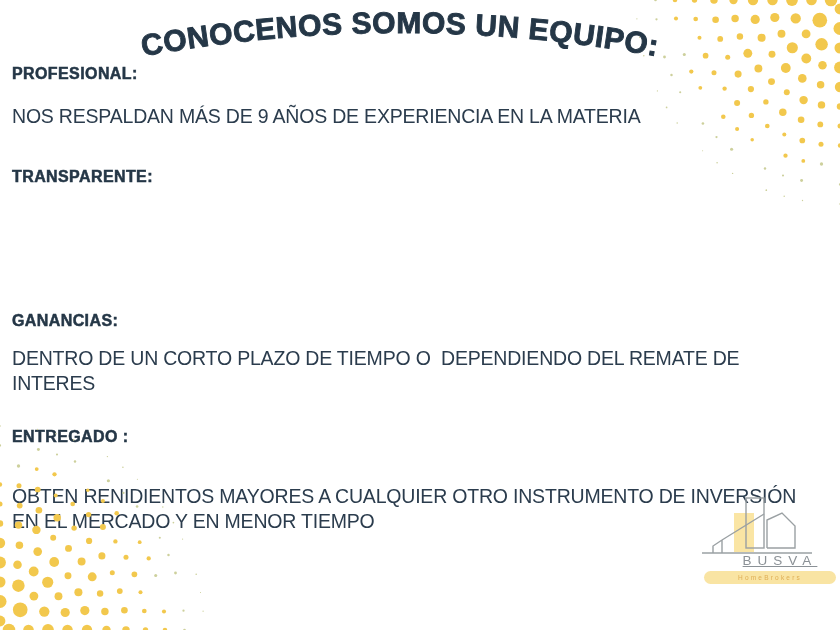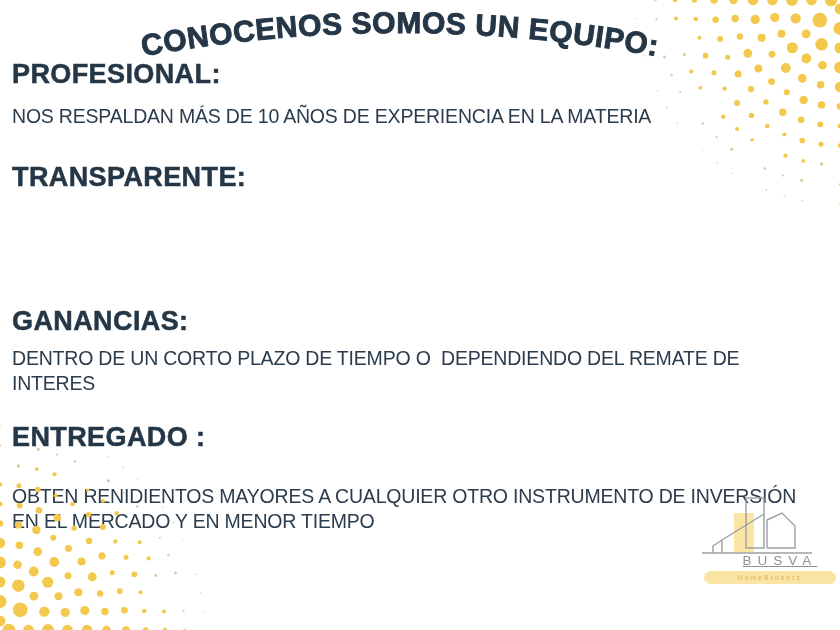--- a/index.html
+++ b/index.html
@@ -16,21 +16,21 @@
     font-family:"Liberation Sans", sans-serif;
     font-weight:bold;
     font-size:30px;
     letter-spacing:0.5px;
     fill:#253747;
     stroke:#253747;
     stroke-width:0.9px;
   }
   .section-heading{
     position:absolute;left:12px;
-    font-size:27px;
+    font-size:16px;
     font-weight:bold;
     letter-spacing:0.4px;
     color:#253747;
     -webkit-text-stroke:0.5px #253747;
     line-height:30px;
     white-space:nowrap;
   }
   .section-body{
     position:absolute;left:12px;
     max-width:785px;
@@ -78,21 +78,21 @@
 <div class="page">
 
   <svg class="title-arc" viewBox="0 0 840 70">
     <path id="arcPath" d="M 145 56 Q 400 10 655 56" fill="none" stroke="none"></path>
     <text text-anchor="middle">
       <textPath href="#arcPath" startOffset="50%">CONOCENOS SOMOS UN EQUIPO:</textPath>
     </text>
   </svg>
 
   <div id="h1" class="section-heading">PROFESIONAL:</div>
-  <div id="b1" class="section-body">NOS RESPALDAN MÁS DE 10 AÑOS DE EXPERIENCIA EN LA MATERIA</div>
+  <div id="b1" class="section-body">NOS RESPALDAN MÁS DE 9 AÑOS DE EXPERIENCIA EN LA MATERIA</div>
 
   <div id="h2" class="section-heading">TRANSPARENTE:</div>
 
   <div id="h3" class="section-heading">GANANCIAS:</div>
   <div id="b3" class="section-body">DENTRO DE UN CORTO PLAZO DE TIEMPO O  DEPENDIENDO DEL REMATE DE INTERES</div>
 
   <div id="h4" class="section-heading">ENTREGADO :</div>
   <div id="b4" class="section-body">OBTEN RENIDIENTOS MAYORES A CUALQUIER OTRO INSTRUMENTO DE INVERSIÓN EN EL MERCADO Y EN MENOR TIEMPO</div>
 
   <svg id="dots-tr" class="dots" viewBox="0 0 225 225">

